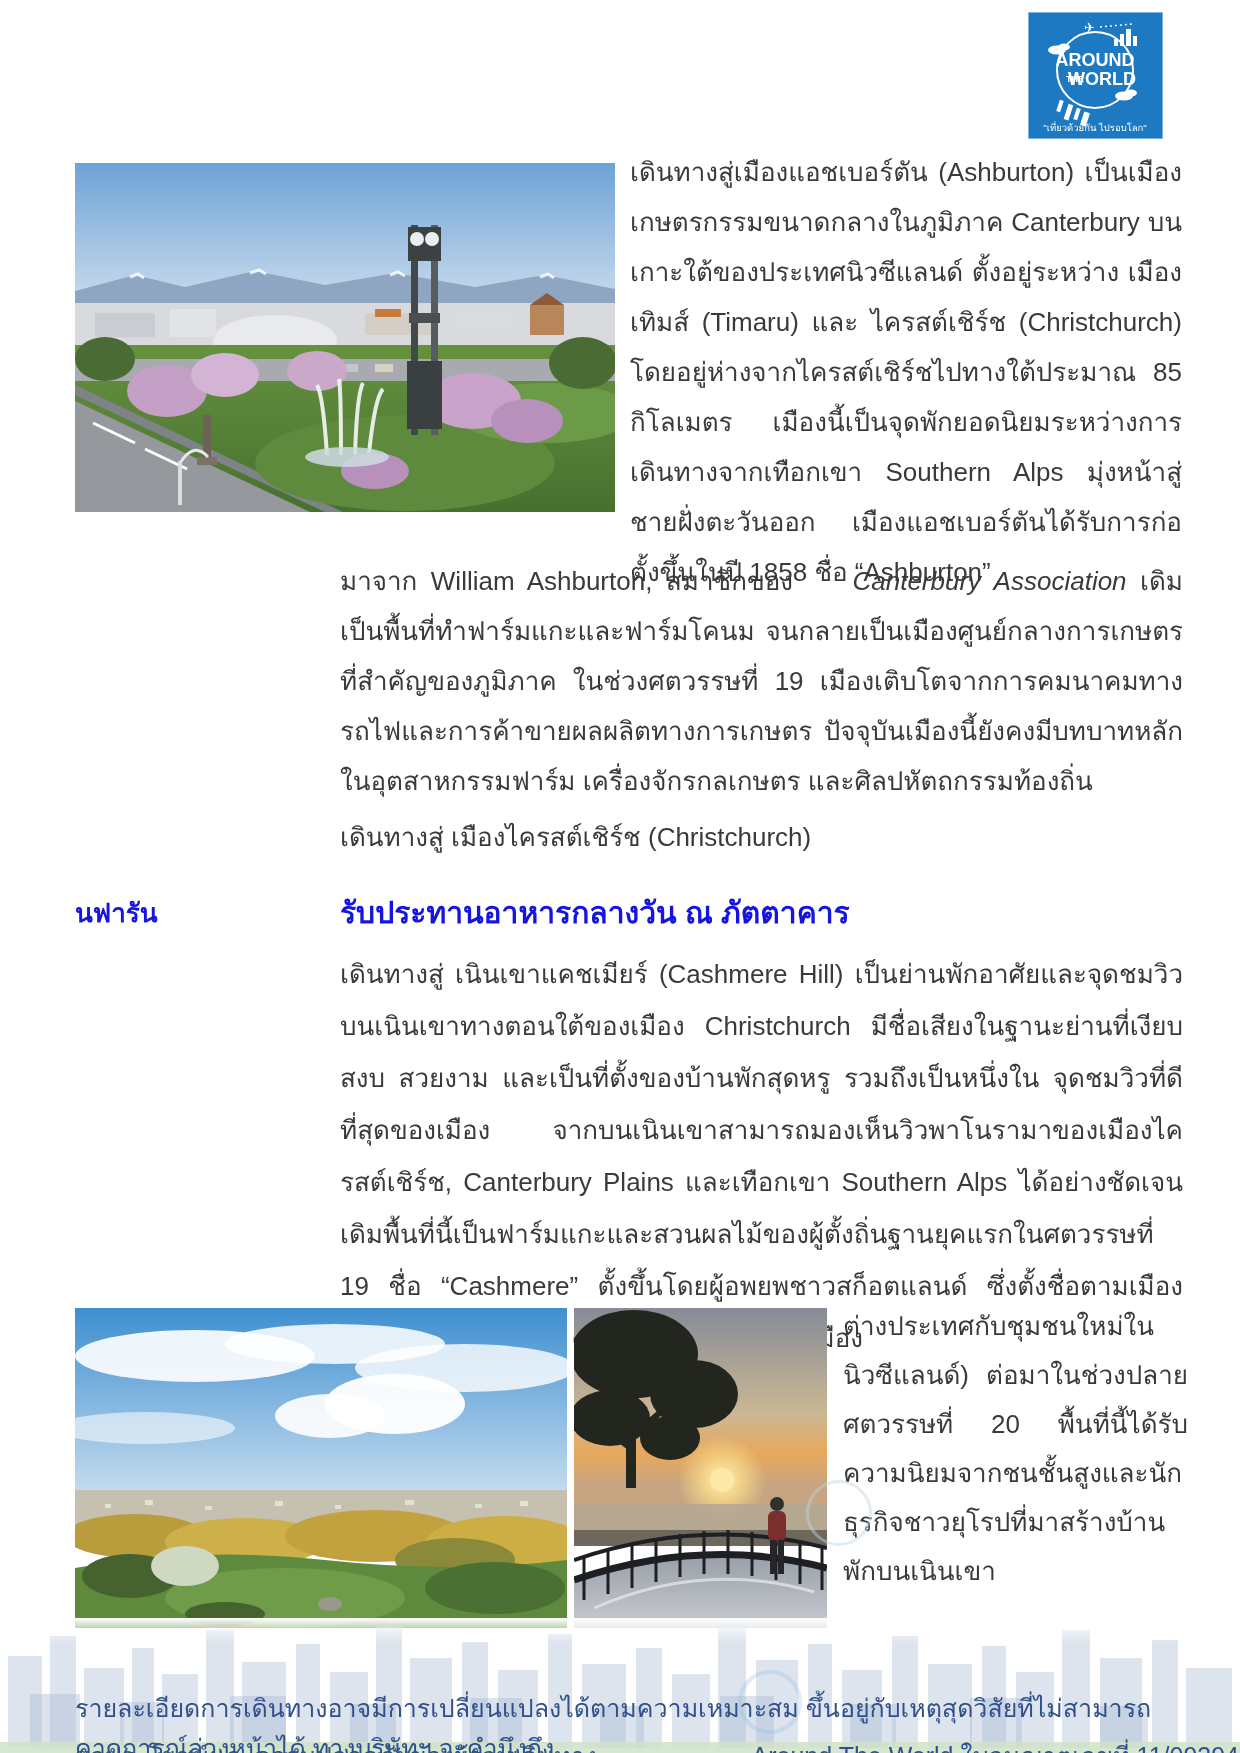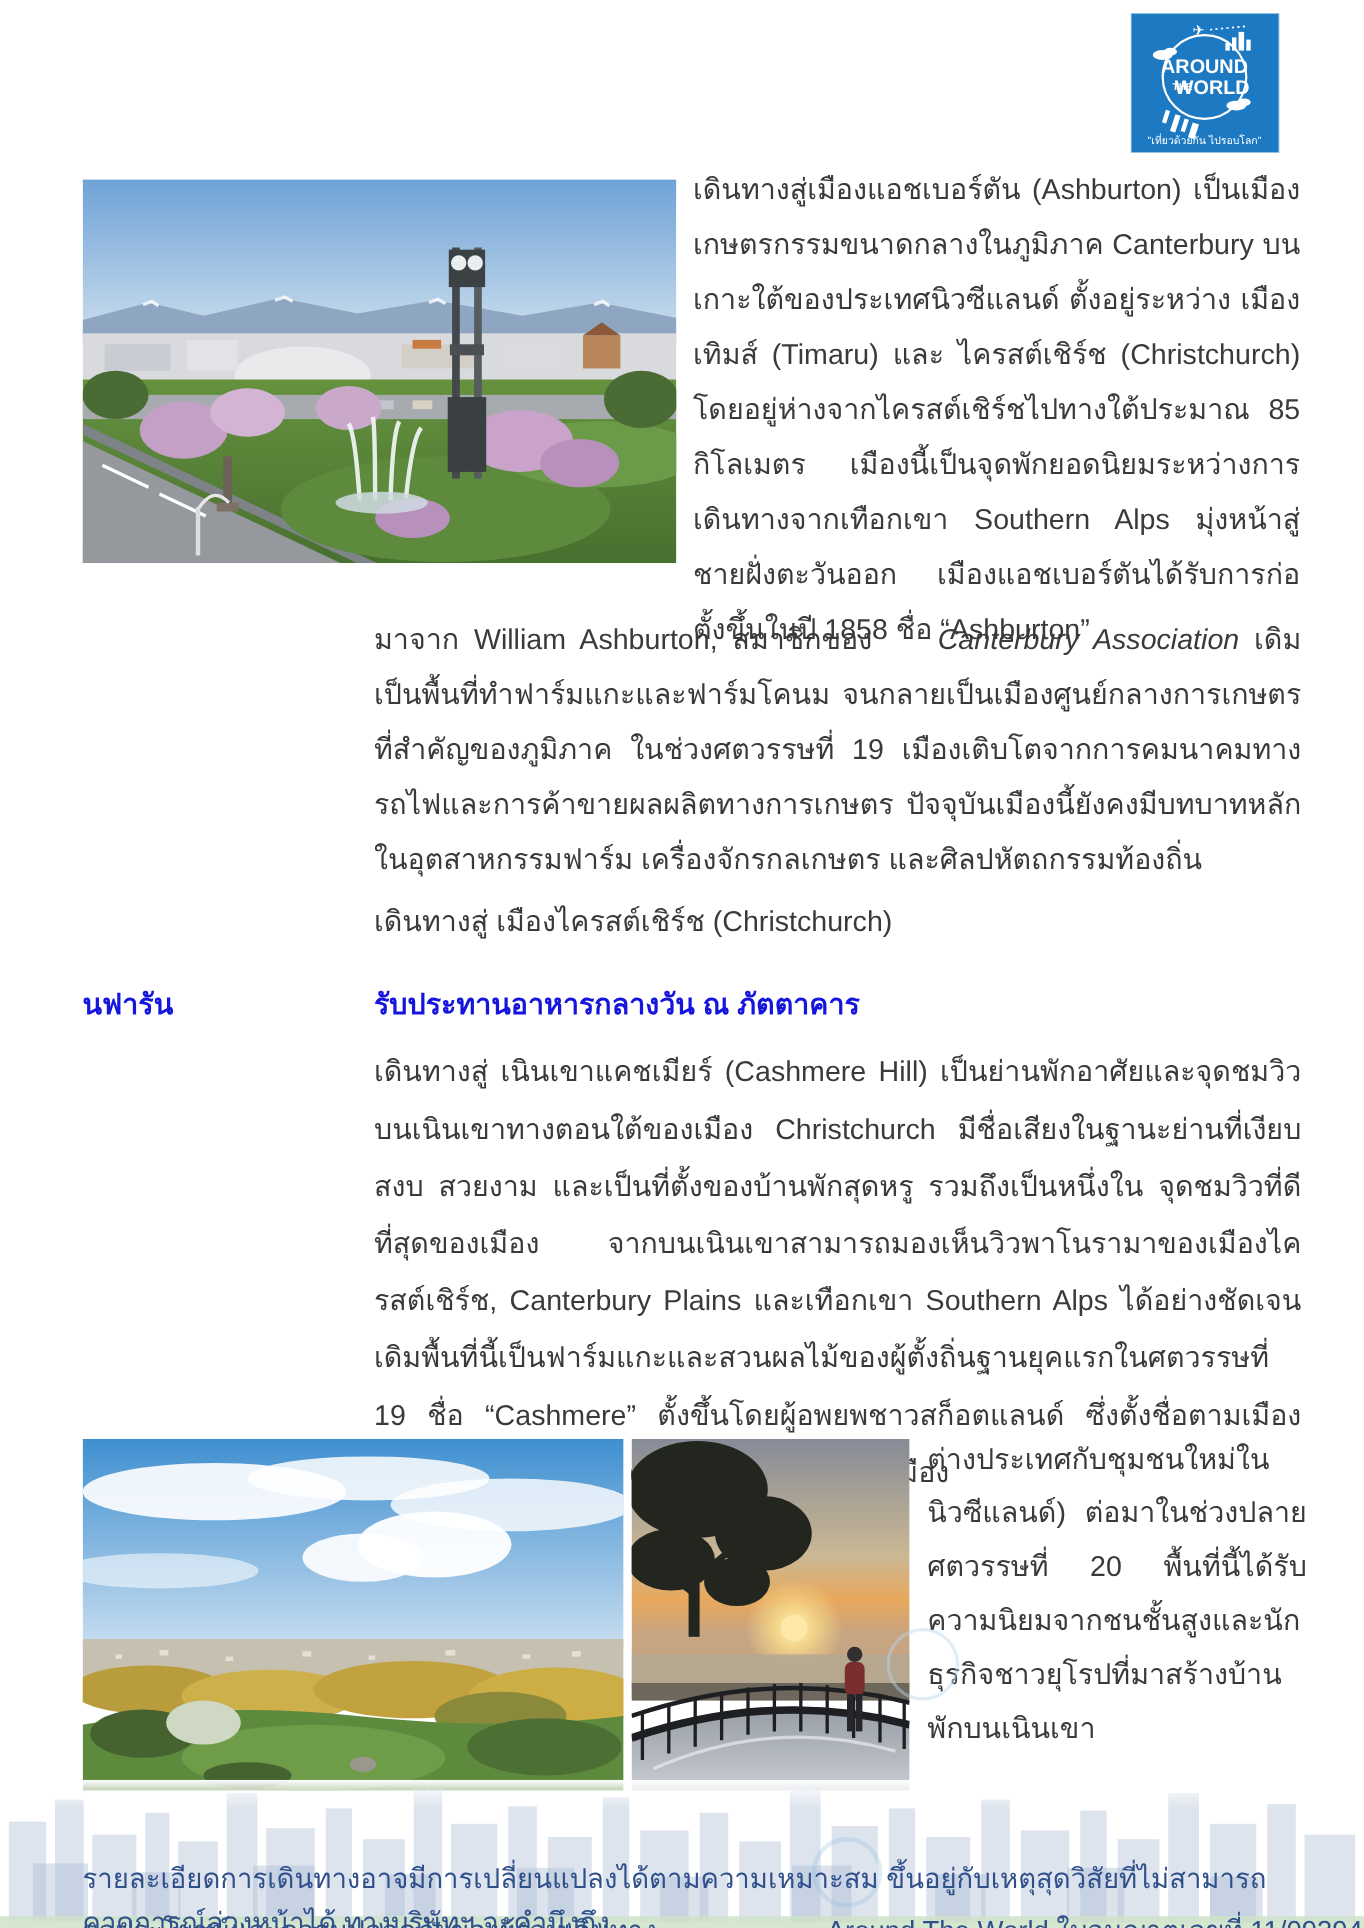--- a/index.html
+++ b/index.html
@@ -131,21 +131,21 @@
     </svg>
   </div>
 
   <p class="para lh50 abs" style="left:630px;top:147px;width:552px;"><span>เดินทางสู่</span><b>เมืองแอชเบอร์ตัน (Ashburton)</b><span> เป็นเมืองเกษตรกรรมขนาดกลางในภูมิภาค Canterbury บนเกาะใต้ของประเทศนิวซีแลนด์ ตั้งอยู่ระหว่าง เมืองเทิมส์ (Timaru) และ ไครสต์เชิร์ช (Christchurch) โดยอยู่ห่างจากไครสต์เชิร์ชไปทางใต้ประมาณ 85 กิโลเมตร เมืองนี้เป็นจุดพักยอดนิยมระหว่างการเดินทางจากเทือกเขา Southern Alps มุ่งหน้าสู่ชายฝั่งตะวันออก เมืองแอชเบอร์ตันได้รับการก่อตั้งขึ้นในปี 1858 ชื่อ “Ashburton”</span></p>
 
   <p class="para lh50 abs" style="left:340px;top:556px;width:843px;"><span>มาจาก William Ashburton, สมาชิกของ </span><i>Canterbury Association</i><span> เดิมเป็นพื้นที่ทำฟาร์มแกะและฟาร์มโคนม จนกลายเป็นเมืองศูนย์กลางการเกษตรที่สำคัญของภูมิภาค ในช่วงศตวรรษที่ 19 เมืองเติบโตจากการคมนาคมทางรถไฟและการค้าขายผลผลิตทางการเกษตร ปัจจุบันเมืองนี้ยังคงมีบทบาทหลักในอุตสาหกรรมฟาร์ม เครื่องจักรกลเกษตร และศิลปหัตถกรรมท้องถิ่น</span></p>
 
   <p class="para lh50 abs" style="left:340px;top:812px;width:843px;"><span>เดินทางสู่ </span><b>เมืองไครสต์เชิร์ช</b><span> (Christchurch)</span></p>
 
   <div class="abs blue" style="left:75px;top:888px;font-size:26px;line-height:50px;">นฟารัน</div>
-  <div class="abs blue" style="left:340px;top:888px;font-size:26px;line-height:50px;">รับประทานอาหารกลางวัน ณ ภัตตาคาร</div>
+  <div class="abs blue" style="left:340px;top:888px;font-size:30px;line-height:50px;">รับประทานอาหารกลางวัน ณ ภัตตาคาร</div>
 
   <p class="para lh52 abs" style="left:340px;top:948px;width:843px;"><span>เดินทางสู่ </span><b>เนินเขาแคชเมียร์ (Cashmere Hill)</b><span> เป็นย่านพักอาศัยและจุดชมวิวบนเนินเขาทางตอนใต้ของเมือง Christchurch มีชื่อเสียงในฐานะย่านที่เงียบสงบ สวยงาม และเป็นที่ตั้งของบ้านพักสุดหรู รวมถึงเป็นหนึ่งใน จุดชมวิวที่ดีที่สุดของเมือง จากบนเนินเขาสามารถมองเห็นวิวพาโนรามาของเมืองไครสต์เชิร์ช, Canterbury Plains และเทือกเขา Southern Alps ได้อย่างชัดเจน เดิมพื้นที่นี้เป็นฟาร์มแกะและสวนผลไม้ของผู้ตั้งถิ่นฐานยุคแรกในศตวรรษที่ 19 ชื่อ “Cashmere” ตั้งขึ้นโดยผู้อพยพชาวสก็อตแลนด์ ซึ่งตั้งชื่อตามเมือง “Kashmir” ในอินเดีย (ในสมัยนั้นนิยมใช้ชื่อเมือง</span></p>
 
   <div class="photo" style="left:75px;top:1308px;width:492px;height:320px;">
     <svg width="492" height="320" viewBox="0 0 492 320">
       <defs>
         <linearGradient id="sky2" x1="0" y1="0" x2="0" y2="1">
           <stop offset="0" stop-color="#3f8fd0"></stop>
             <stop offset="1" stop-color="#c8def0"></stop>
         </linearGradient>

